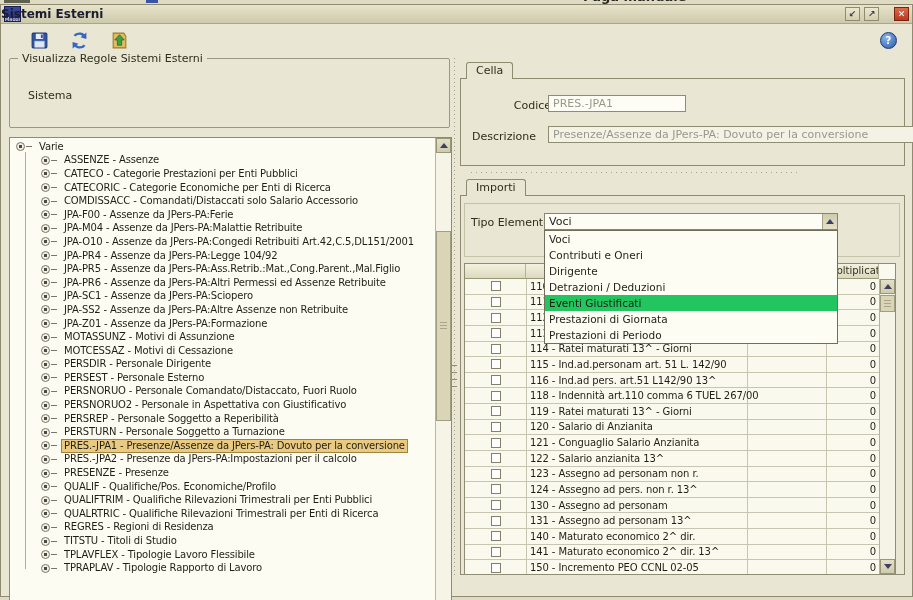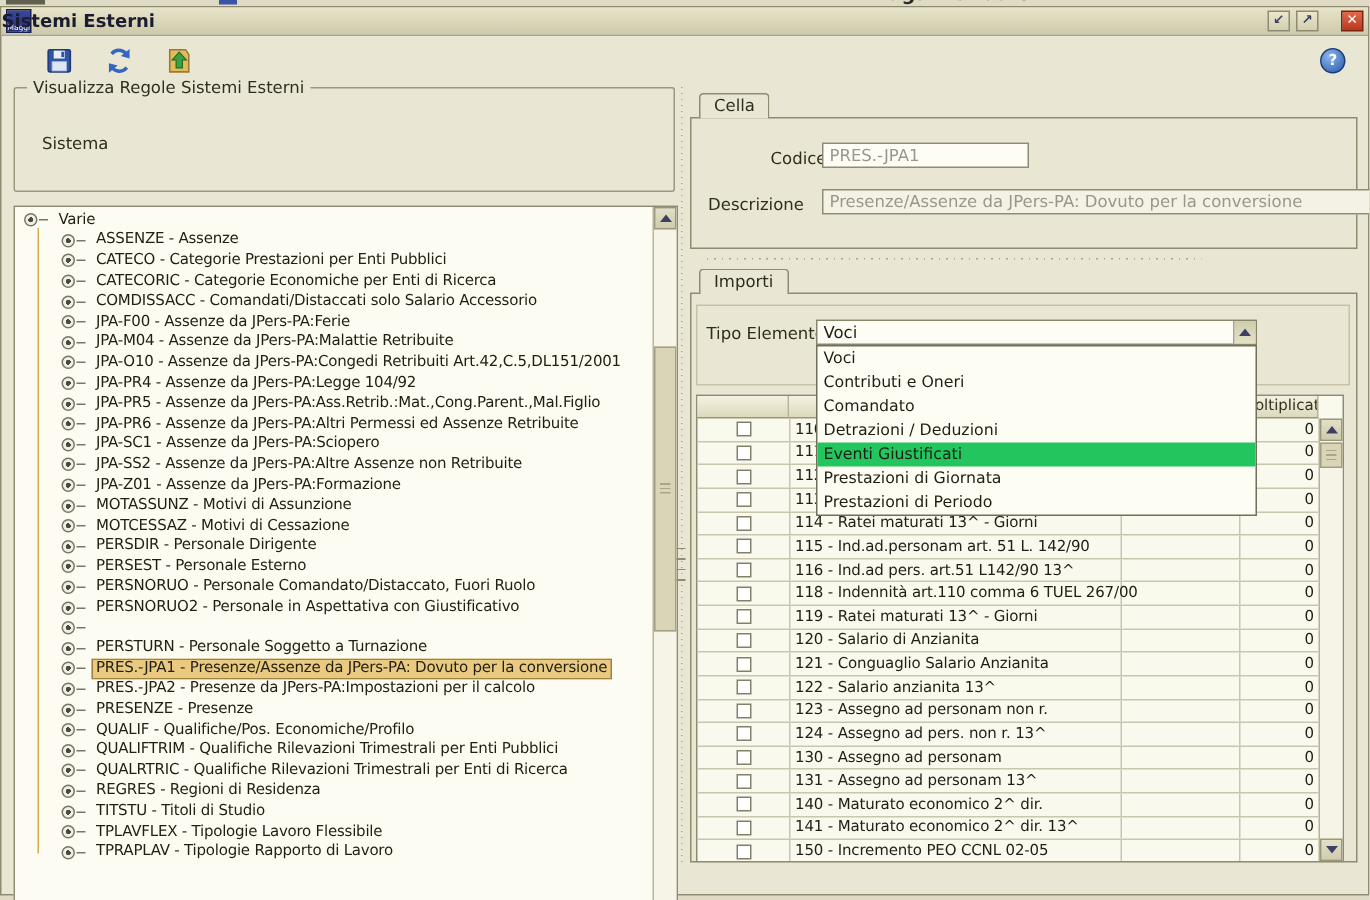--- a/index.html
+++ b/index.html
@@ -320,20 +320,21 @@
 
         <div class="tree-item lvl1">
           <span class="node-icon"></span>
           <span class="node-dash"></span>
           <span class="lab">PERSNORUO2 - Personale in Aspettativa con Giustificativo</span>
         </div>
 
         <div class="tree-item lvl1">
           <span class="node-icon"></span>
           <span class="node-dash"></span>
+          <span class="lab">PERSREP - Personale Soggetto a Reperibilità</span>
         </div>
 
         <div class="tree-item lvl1">
           <span class="node-icon"></span>
           <span class="node-dash"></span>
           <span class="lab">PERSTURN - Personale Soggetto a Turnazione</span>
         </div>
 
         <div class="tree-item selected lvl1">
           <span class="node-icon"></span>
@@ -623,21 +624,21 @@
           </div>
       </div>
     </div>
 
     <div class="dropdown">
 
         <div class="dd-item">Voci</div>
 
         <div class="dd-item">Contributi e Oneri</div>
 
-        <div class="dd-item">Comandato</div>
+        <div class="dd-item">Dirigente</div>
 
         <div class="dd-item">Detrazioni / Deduzioni</div>
 
         <div class="dd-item selected">Eventi Giustificati</div>
 
         <div class="dd-item">Prestazioni di Giornata</div>
 
         <div class="dd-item">Prestazioni di Periodo</div>
       </div>
   </div>

